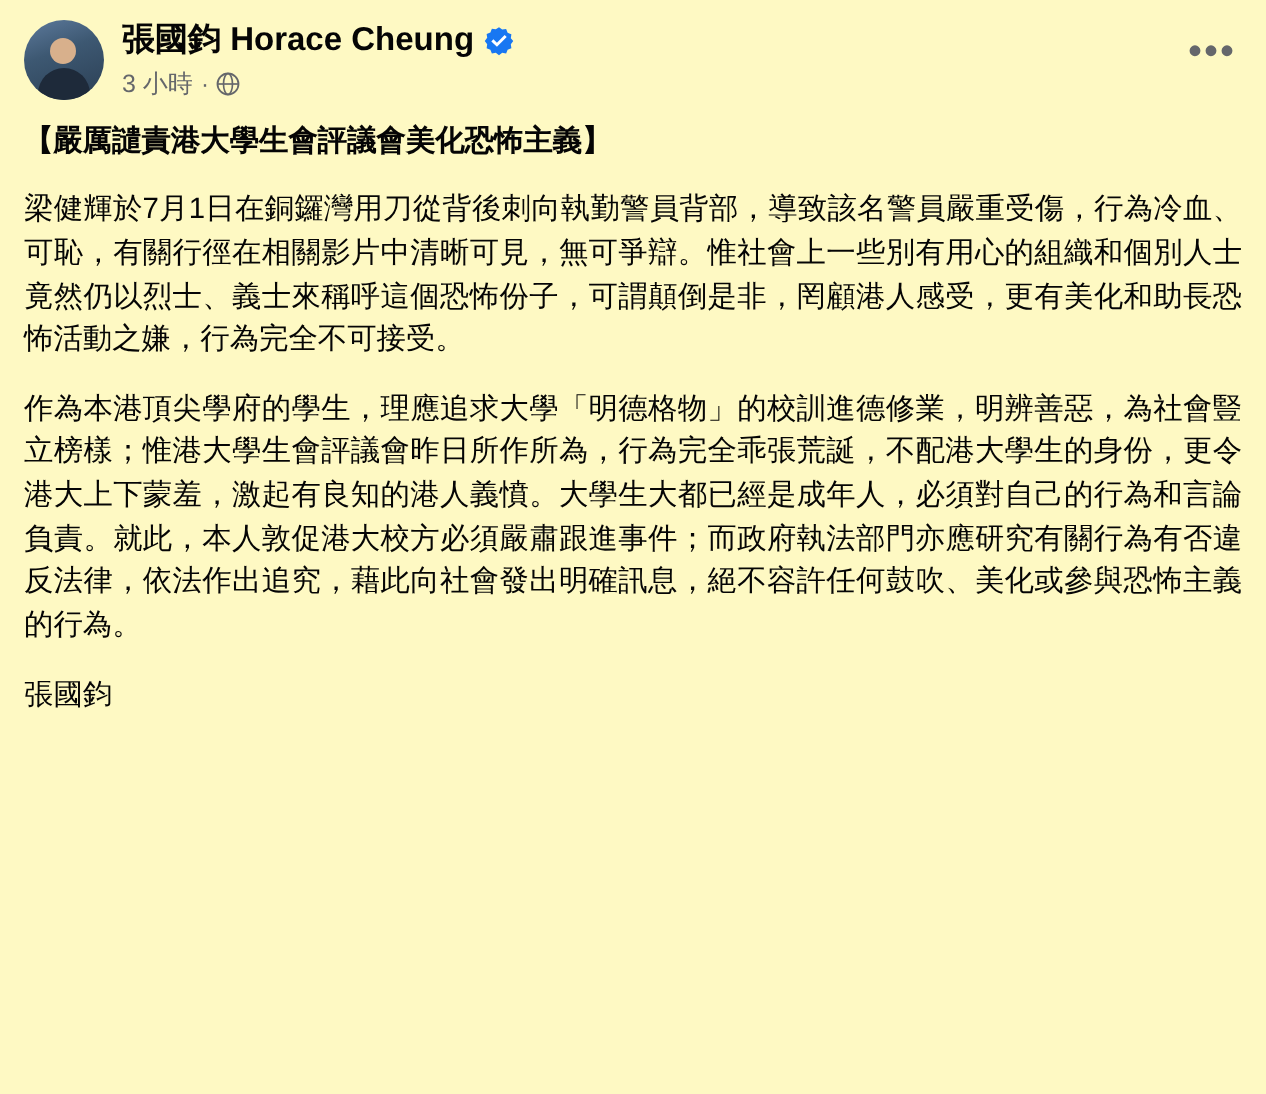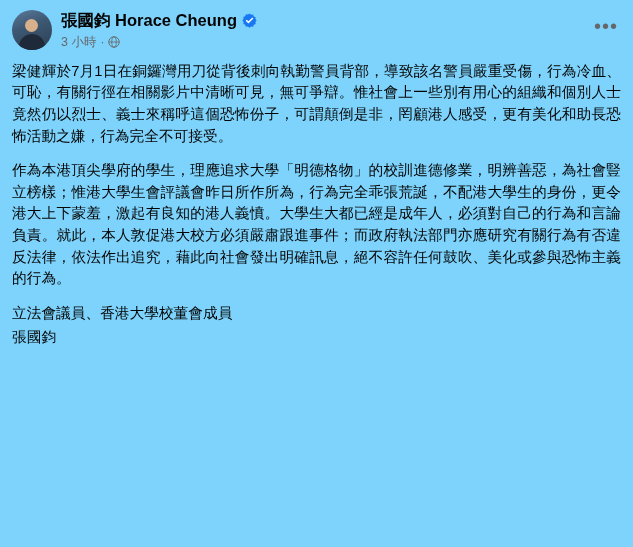--- a/index.html
+++ b/index.html
@@ -12,21 +12,21 @@
     background: #ffffff;
     font-family: "Liberation Sans", sans-serif;
     color: #050505;
     overflow: hidden;
   }
   .post {
     width: 633px;
     height: 547px;
     box-sizing: border-box;
     padding: 10px 12px 0 12px;
-    background: #7dd3fc;
+    background: #fef9c3;
     position: relative;
   }
   .post-header {
     display: flex;
     align-items: flex-start;
     margin-bottom: 10px;
   }
   .avatar {
     width: 40px;
     height: 40px;
@@ -162,20 +162,20 @@
           </svg>
         </span>
       </div>
     </div>
     <div class="menu-dots">
       <span>•••</span>
     </div>
   </div>
 
   <div class="post-body">
+    <p class="bold-line">【嚴厲譴責港大學生會評議會美化恐怖主義】</p>
     <p>梁健輝於7月1日在銅鑼灣用刀從背後刺向執勤警員背部，導致該名警員嚴重受傷，行為冷血、可恥，有關行徑在相關影片中清晰可見，無可爭辯。惟社會上一些別有用心的組織和個別人士竟然仍以烈士、義士來稱呼這個恐怖份子，可謂顛倒是非，罔顧港人感受，更有美化和助長恐怖活動之嫌，行為完全不可接受。</p>
     <p>作為本港頂尖學府的學生，理應追求大學「明德格物」的校訓進德修業，明辨善惡，為社會豎立榜樣；惟港大學生會評議會昨日所作所為，行為完全乖張荒誕，不配港大學生的身份，更令港大上下蒙羞，激起有良知的港人義憤。大學生大都已經是成年人，必須對自己的行為和言論負責。就此，本人敦促港大校方必須嚴肅跟進事件；而政府執法部門亦應研究有關行為有否違反法律，依法作出追究，藉此向社會發出明確訊息，絕不容許任何鼓吹、美化或參與恐怖主義的行為。</p>
-    <p class="nogap">立法會議員、香港大學校董會成員</p>
     <p class="nogap">張國鈞</p>
 
   </div>
 
 </div>
 
 </body></html>

